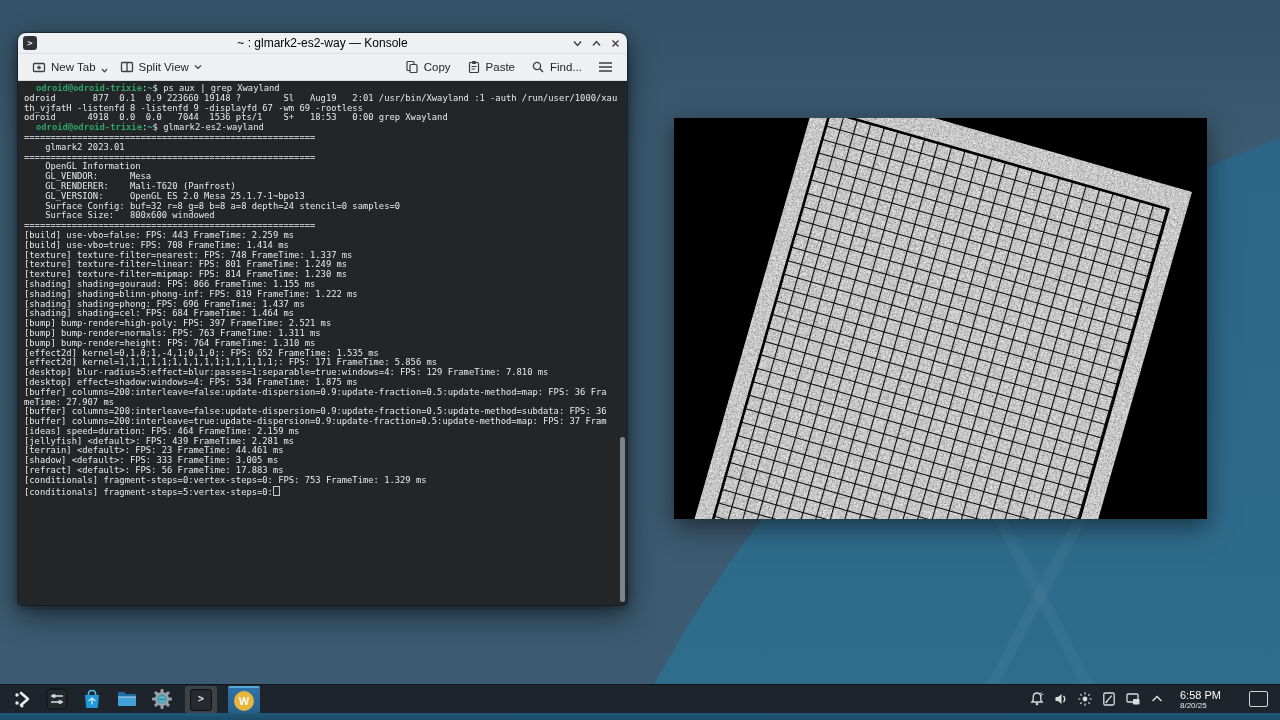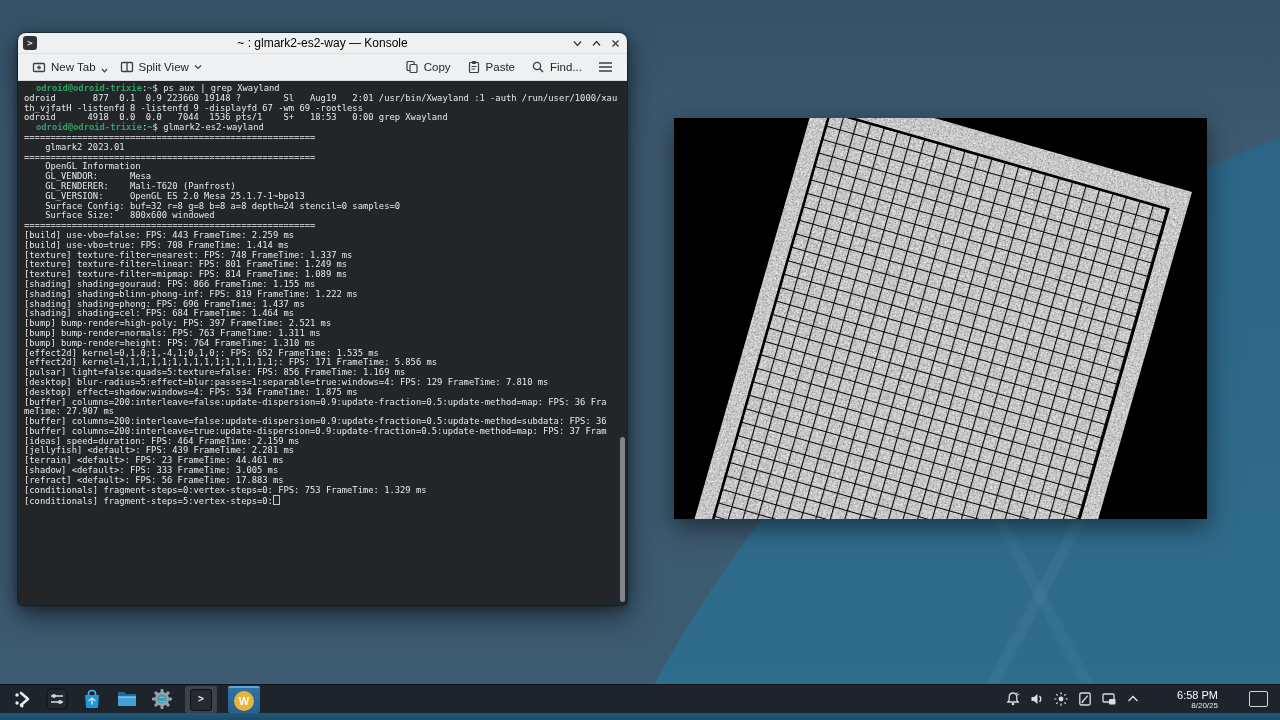--- a/index.html
+++ b/index.html
@@ -62,21 +62,21 @@
     border-radius:2px;}
   .task-konsole{background:#3c434a;}
   .task-wayland{background:linear-gradient(180deg,#2e72a8,#27608d);border-top:2px solid #58a7da;
     box-sizing:border-box;}
   .mini-term{width:20px;height:20px;background:#26292d;border:1px solid #0e1012;border-radius:3px;
     color:#dfe3e6;font:bold 10px/18px "DejaVu Sans Mono",monospace;text-align:center;}
   .w-badge{width:20px;height:20px;border-radius:50%;background:#e7b43c;color:#fdfdfd;
     font:bold 11px/20px "Liberation Sans",sans-serif;text-align:center;}
   .tray{margin-left:auto;display:flex;align-items:center;gap:7px;padding-right:6px;}
   .tray-ic{width:17px;height:17px;display:flex;align-items:center;justify-content:center;}
-  .clock{width:50px;text-align:right;color:#fbfcfd;margin:0 20px;}
+  .clock{width:50px;text-align:left;color:#fbfcfd;margin:0 8px;}
   .clock .time{font-size:11px;line-height:12px;}
   .clock .date{font-size:8px;line-height:9px;color:#e7ebee;}
   .peek{width:17px;height:14px;border:1.5px solid #cfd5d9;border-radius:2px;margin:0 6px 0 4px;}
 </style>
 </head>
 <body>
 
 <div class="desktop">
   <div class="bg-motif"></div>
 
@@ -184,31 +184,30 @@
         <div class="trow"><span>    GL_VENDOR:      Mesa</span></div>
         <div class="trow"><span>    GL_RENDERER:    Mali-T620 (Panfrost)</span></div>
         <div class="trow"><span>    GL_VERSION:     OpenGL ES 2.0 Mesa 25.1.7-1~bpo13</span></div>
         <div class="trow"><span>    Surface Config: buf=32 r=8 g=8 b=8 a=8 depth=24 stencil=0 samples=0</span></div>
         <div class="trow"><span>    Surface Size:   800x600 windowed</span></div>
         <div class="trow"><span>=======================================================</span></div>
         <div class="trow"><span>[build] use-vbo=false: FPS: 443 FrameTime: 2.259 ms</span></div>
         <div class="trow"><span>[build] use-vbo=true: FPS: 708 FrameTime: 1.414 ms</span></div>
         <div class="trow"><span>[texture] texture-filter=nearest: FPS: 748 FrameTime: 1.337 ms</span></div>
         <div class="trow"><span>[texture] texture-filter=linear: FPS: 801 FrameTime: 1.249 ms</span></div>
-        <div class="trow"><span>[texture] texture-filter=mipmap: FPS: 814 FrameTime: 1.089 ms</span></div>
+        <div class="trow"><span>[texture] texture-filter=mipmap: FPS: 814 FrameTime: 1.230 ms</span></div>
         <div class="trow"><span>[shading] shading=gouraud: FPS: 866 FrameTime: 1.155 ms</span></div>
         <div class="trow"><span>[shading] shading=blinn-phong-inf: FPS: 819 FrameTime: 1.222 ms</span></div>
         <div class="trow"><span>[shading] shading=phong: FPS: 696 FrameTime: 1.437 ms</span></div>
         <div class="trow"><span>[shading] shading=cel: FPS: 684 FrameTime: 1.464 ms</span></div>
         <div class="trow"><span>[bump] bump-render=high-poly: FPS: 397 FrameTime: 2.521 ms</span></div>
         <div class="trow"><span>[bump] bump-render=normals: FPS: 763 FrameTime: 1.311 ms</span></div>
         <div class="trow"><span>[bump] bump-render=height: FPS: 764 FrameTime: 1.310 ms</span></div>
         <div class="trow"><span>[effect2d] kernel=0,1,0;1,-4,1;0,1,0;: FPS: 652 FrameTime: 1.535 ms</span></div>
         <div class="trow"><span>[effect2d] kernel=1,1,1,1,1;1,1,1,1,1;1,1,1,1,1;: FPS: 171 FrameTime: 5.856 ms</span></div>
-        <div class="trow"><span>[pulsar] light=false:quads=5:texture=false: FPS: 856 FrameTime: 1.169 ms</span></div>
         <div class="trow"><span>[desktop] blur-radius=5:effect=blur:passes=1:separable=true:windows=4: FPS: 129 FrameTime: 7.810 ms</span></div>
         <div class="trow"><span>[desktop] effect=shadow:windows=4: FPS: 534 FrameTime: 1.875 ms</span></div>
         <div class="trow"><span>[buffer] columns=200:interleave=false:update-dispersion=0.9:update-fraction=0.5:update-method=map: FPS: 36 Fra</span></div>
         <div class="trow"><span>meTime: 27.907 ms</span></div>
         <div class="trow"><span>[buffer] columns=200:interleave=false:update-dispersion=0.9:update-fraction=0.5:update-method=subdata: FPS: 36</span></div>
         <div class="trow"><span>[buffer] columns=200:interleave=true:update-dispersion=0.9:update-fraction=0.5:update-method=map: FPS: 37 Fram</span></div>
         <div class="trow"><span>[ideas] speed=duration: FPS: 464 FrameTime: 2.159 ms</span></div>
         <div class="trow"><span>[jellyfish] &lt;default&gt;: FPS: 439 FrameTime: 2.281 ms</span></div>
         <div class="trow"><span>[terrain] &lt;default&gt;: FPS: 23 FrameTime: 44.461 ms</span></div>
         <div class="trow"><span>[shadow] &lt;default&gt;: FPS: 333 FrameTime: 3.005 ms</span></div>

